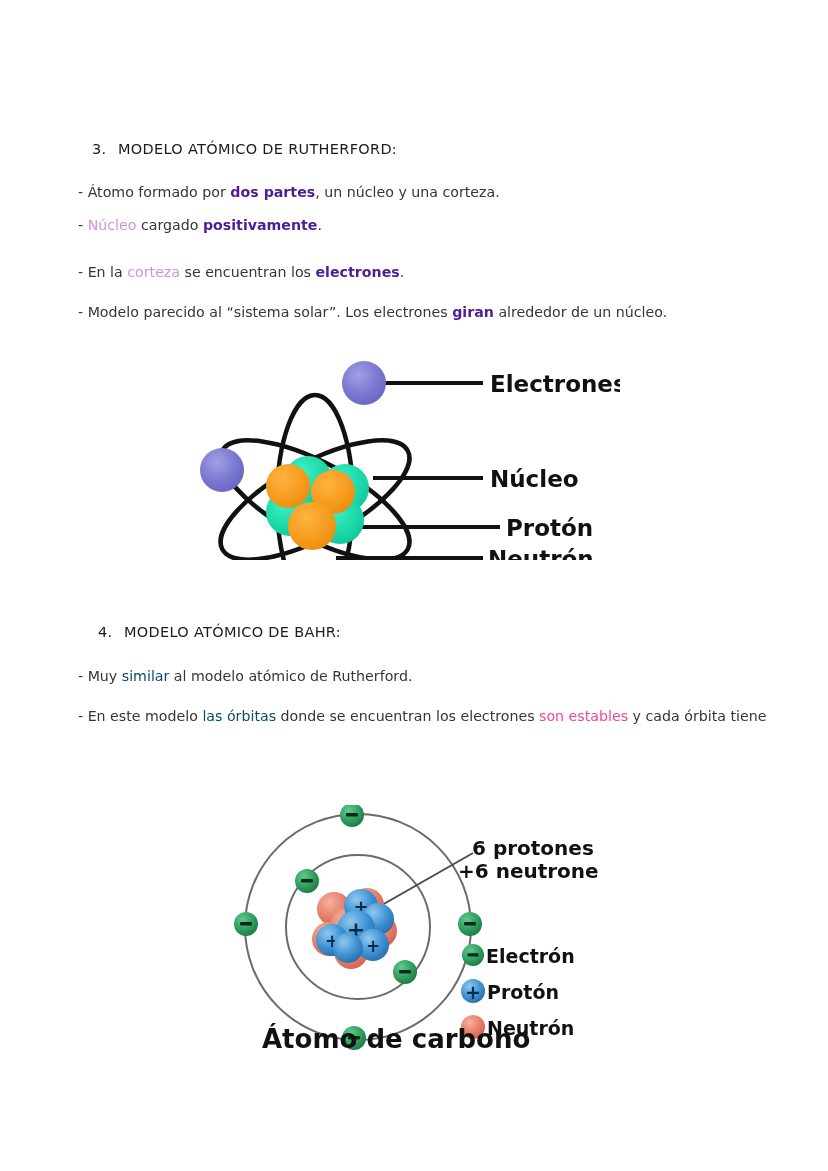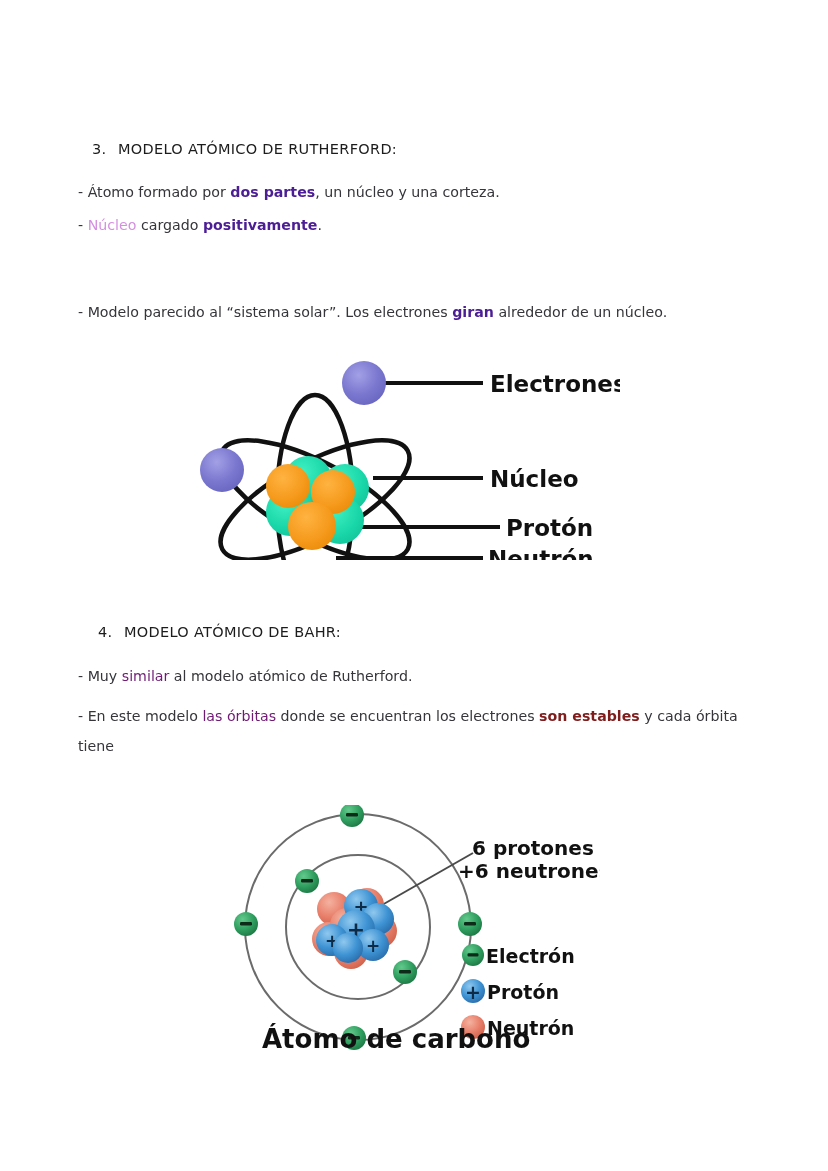--- a/index.html
+++ b/index.html
@@ -38,22 +38,22 @@
   .para {
     position: absolute;
     font-family: "DejaVu Sans", sans-serif;
     font-size: 14.2px;
     line-height: 30px;
     color: #35353a;
   }
 
   .hl-magenta   { color: #4c1d95; font-weight: 600; }
   .hl-pinklight { color: #d58fe0; }
-  .hl-cyan      { color: #7f1d1d; font-weight: 700; }
-  .hl-cyanlight { color: #701a75; }
+  .hl-cyan      { color: #ec4899; font-weight: 400; }
+  .hl-cyanlight { color: #0c4a6e; }
 
   
   .figure {
     position: absolute;
   }
   .figure svg { display: block; }
 
   .fig-label {
     font-family: "DejaVu Sans", sans-serif;
     font-weight: bold;
@@ -70,20 +70,23 @@
   </div>
 
   <div class="para" style="left:78px; top:177px; width:680px;">
     <span>- Átomo formado por </span><span class="hl-magenta">dos partes</span><span>, un núcleo y una corteza.</span>
   </div>
 
   <div class="para" style="left:78px; top:210px; width:680px;">
     <span>- </span><span class="hl-pinklight">Núcleo</span><span> cargado </span><span class="hl-magenta">positivamente</span><span>.</span>
   </div>
 
+  <div class="para" style="left:78px; top:257px; width:680px;">
+    <span>- En la </span><span class="hl-pinklight">corteza</span><span> se encuentran los </span><span class="hl-magenta">electrones</span><span>.</span>
+  </div>
 
   <div class="para" style="left:78px; top:297px; width:700px;">
     <span>- Modelo parecido al “sistema solar”. Los electrones </span><span class="hl-magenta">giran</span><span> alrededor de un núcleo.</span>
   </div>
 
   <div class="figure" style="left:200px; top:340px;">
     <svg width="420" height="220" viewBox="0 0 420 220">
       <defs>
         <radialGradient id="gPurple" cx="38%" cy="32%" r="72%">
           <stop offset="0%" stop-color="#a3a0e6"></stop>

